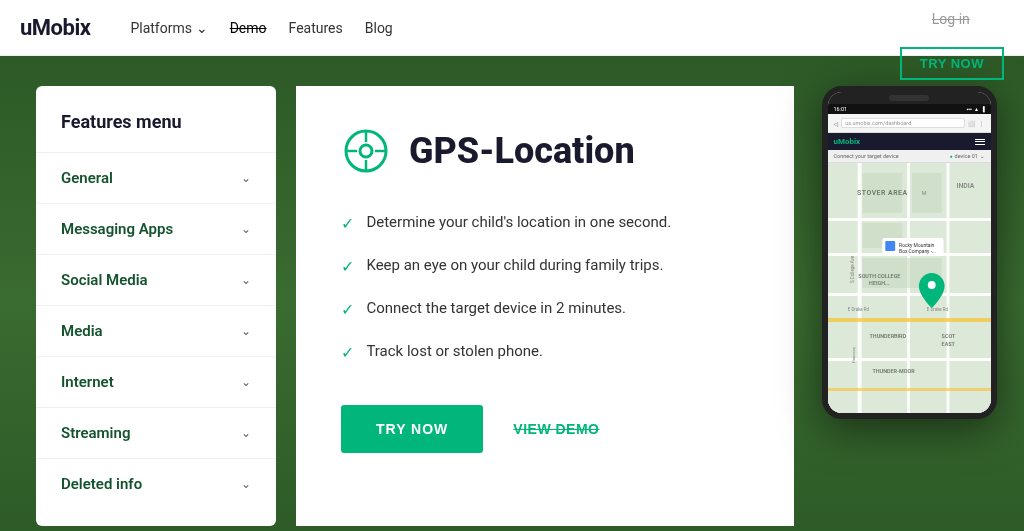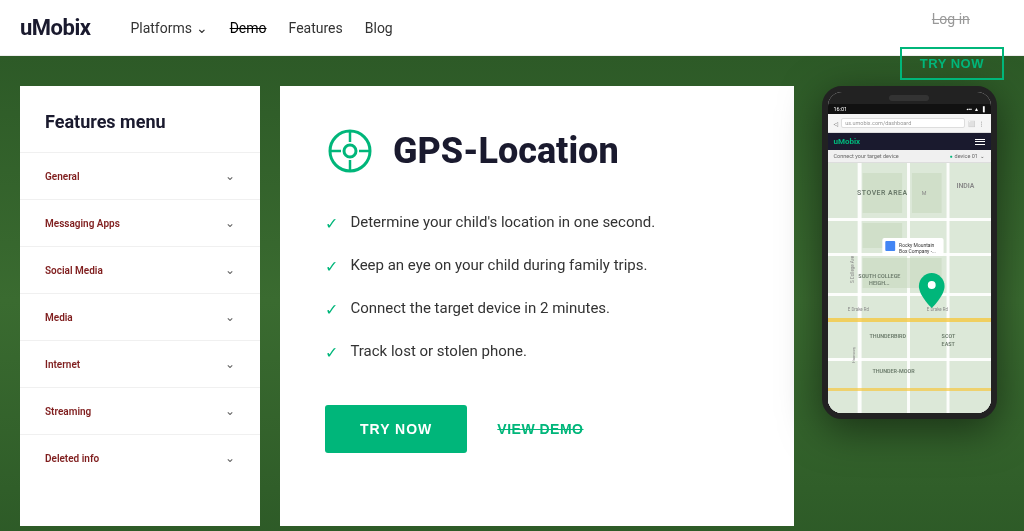--- a/index.html
+++ b/index.html
@@ -80,44 +80,45 @@
       padding: 30px 20px 20px;
       display: flex;
       gap: 20px;
       align-items: flex-start;
       min-height: 475px;
     }
 
     
     .sidebar {
       background: #fff;
-      border-radius: 0;
+      border-radius: 6px;
       width: 240px;
       min-height: 440px;
       padding: 25px 0 10px;
       flex-shrink: 0;
+      margin-left: 16px;
     }
     .sidebar-title {
       font-size: 18px;
       font-weight: 700;
       color: #1a1a2e;
       padding: 0 25px 20px;
     }
     .sidebar-item {
       display: flex;
       align-items: center;
       justify-content: space-between;
       padding: 16px 25px;
       cursor: pointer;
       border-top: 1px solid #f0f0f0;
     }
     .sidebar-item-label {
-      font-size: 10px;
+      font-size: 15px;
       font-weight: 600;
-      color: #7f1d1d;
+      color: #14532d;
     }
     .chevron {
       color: #666;
       font-size: 12px;
     }
 
     
     .main-content {
       background: #fff;
       border-radius: 0;

